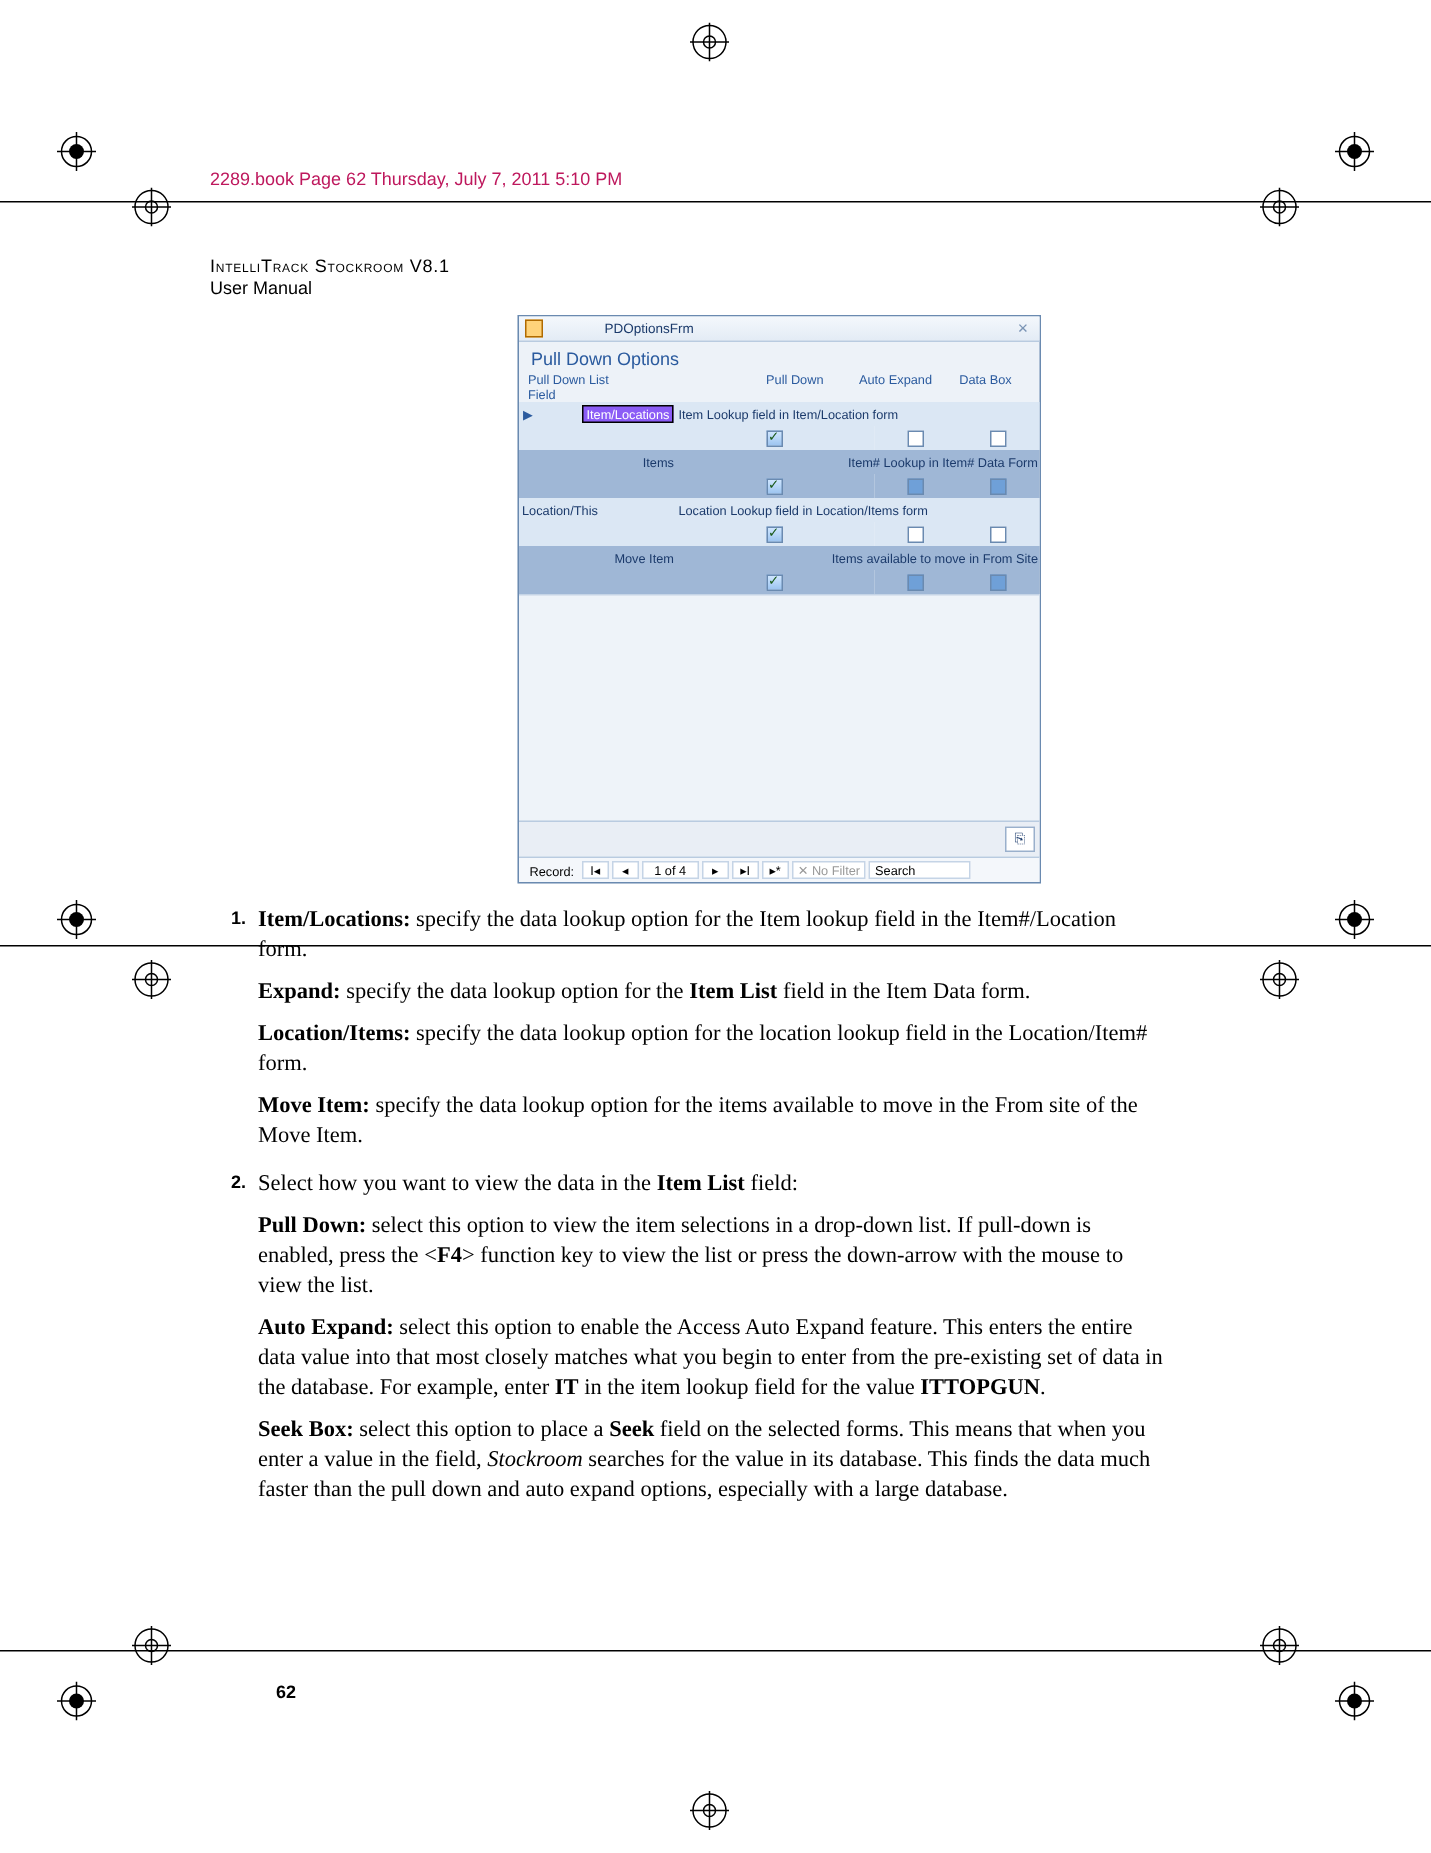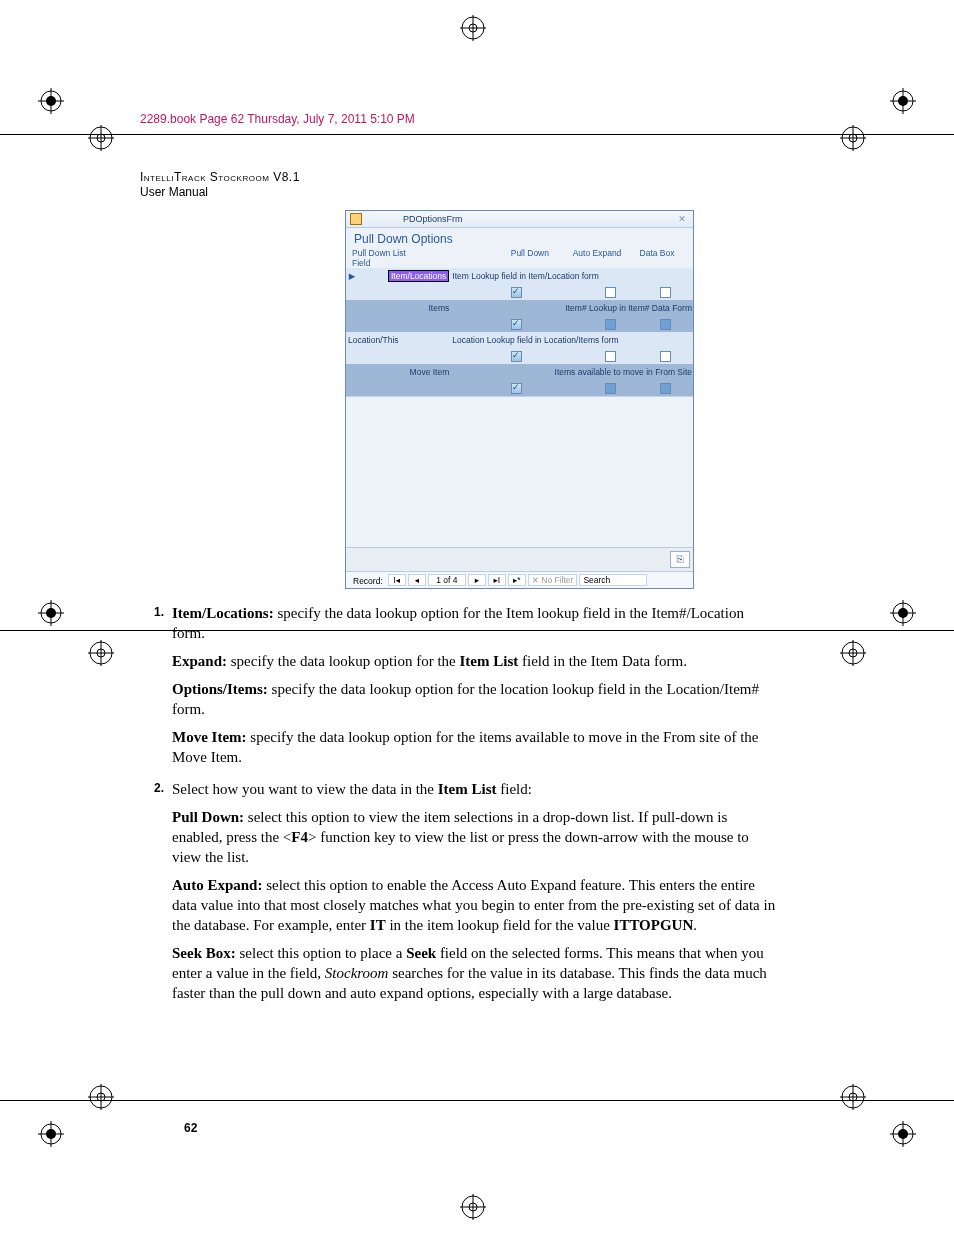--- a/index.html
+++ b/index.html
@@ -271,21 +271,21 @@
       <span class="seg wide" style="text-align:left;min-width:60px">Search</span>
     </div>
   </div>
 
   <div class="list">
     <div class="li">
       <div class="num">1.</div>
       <div class="bod">
         <p class="bt"><b>Item/Locations:</b><span> specify the data lookup option for the Item lookup field in the Item#/Location form.</span></p>
         <p class="bt"><b>Expand:</b><span> specify the data lookup option for the </span><b>Item List</b><span> field in the Item Data form.</span></p>
-        <p class="bt"><b>Options/Items:</b><span> specify the data lookup option for the location lookup field in the Location/Item# form.</span></p>
+        <p class="bt"><b>Location/Items:</b><span> specify the data lookup option for the location lookup field in the Location/Item# form.</span></p>
         <p class="bt"><b>Move Item:</b><span> specify the data lookup option for the items available to move in the From site of the Move Item.</span></p>
       </div>
     </div>
     <div class="li">
       <div class="num">2.</div>
       <div class="bod">
         <p class="bt"><span>Select how you want to view the data in the </span><b>Item List</b><span> field:</span></p>
         <p class="bt"><b>Pull Down:</b><span> select this option to view the item selections in a drop-down list. If pull-down is enabled, press the &lt;</span><b>F4</b><span>&gt; function key to view the list or press the down-arrow with the mouse to view the list.</span></p>
         <p class="bt"><b>Auto Expand:</b><span> select this option to enable the Access Auto Expand feature. This enters the entire data value into that most closely matches what you begin to enter from the pre-existing set of data in the database. For example, enter </span><b>IT</b><span> in the item lookup field for the value </span><b>ITTOPGUN</b><span>.</span></p>
         <p class="bt"><b>Seek Box:</b><span> select this option to place a </span><b>Seek</b><span> field on the selected forms. This means that when you enter a value in the field, </span><i>Stockroom</i><span> searches for the value in its database. This finds the data much faster than the pull down and auto expand options, especially with a large database.</span></p>

